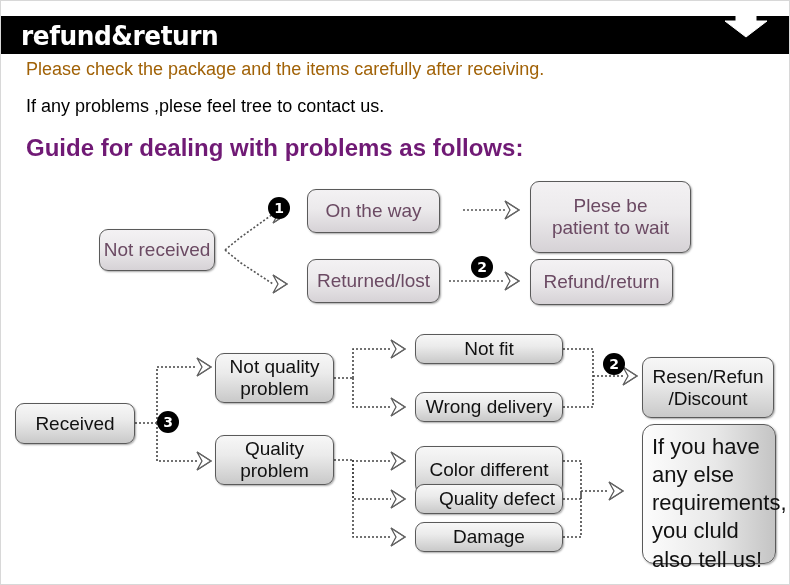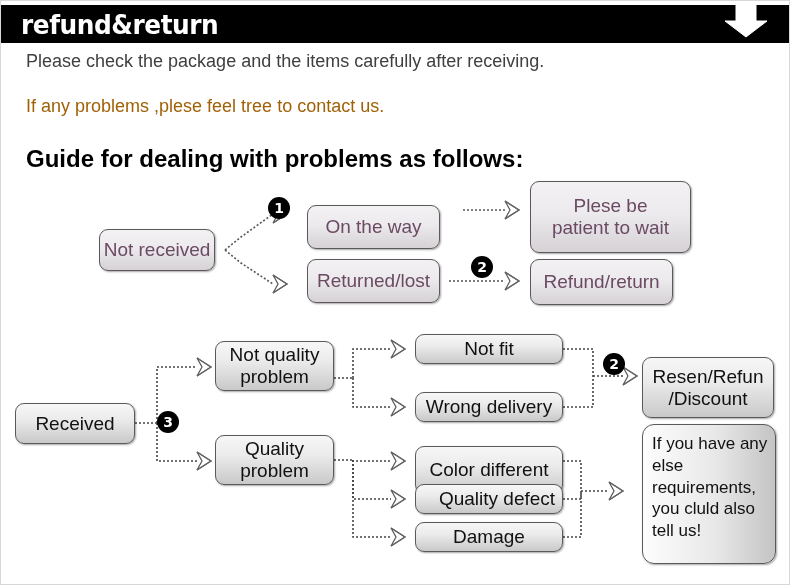--- a/index.html
+++ b/index.html
@@ -5,37 +5,37 @@
   html,body{margin:0;padding:0;background:#fff;}
   body{
     font-family:"Liberation Sans", sans-serif;
     width:790px;height:585px;position:relative;overflow:hidden;
     border:1px solid #d8d8d8;box-sizing:border-box;
   }
   .page{position:absolute;left:0;top:0;width:790px;height:585px;}
 
   
   .header-bar{
-    position:absolute;left:0;top:4px;width:790px;height:38px;background:#000;
+    position:absolute;left:0;top:15px;width:790px;height:38px;background:#000;
   }
   .header-title{
     position:absolute;left:20px;top:4px;
     color:#fff;font-size:27px;font-weight:bold;
     font-family:"DejaVu Sans", sans-serif;
     letter-spacing:-0.5px;transform:scaleX(0.92);transform-origin:left top;
     white-space:nowrap;
   }
   .header-arrow{position:absolute;left:718px;top:2px;width:54px;height:36px;}
 
   
-  .line1{position:absolute;left:25px;top:50px;font-size:18px;color:#404040;white-space:nowrap;}
-  .line2{position:absolute;left:25px;top:95px;font-size:18px;color:#a16207;white-space:nowrap;}
+  .line1{position:absolute;left:25px;top:58px;font-size:18px;color:#a16207;white-space:nowrap;}
+  .line2{position:absolute;left:25px;top:95px;font-size:18px;color:#000000;white-space:nowrap;}
   .guide{
     position:absolute;left:25px;top:133px;font-size:24px;font-weight:bold;
-    color:#000000;white-space:nowrap;margin-top:11px;
+    color:#701a75;white-space:nowrap;
   }
 
   
   .box{
     position:absolute;box-sizing:border-box;
     border:1px solid #5a5a5a;border-radius:9px;
     display:flex;align-items:center;justify-content:center;
     text-align:center;line-height:1.15;
     box-shadow:1px 1px 2px rgba(0,0,0,0.35);
   }
@@ -44,21 +44,21 @@
     background:linear-gradient(to bottom,#f3f1f3 0%,#eceaec 45%,#d6d2d6 100%);
     color:#6b4a63;font-size:19px;
   }
   
   .box.s2{
     background:linear-gradient(to bottom,#f7f7f7 0%,#ebebeb 40%,#c9c9c9 100%);
     color:#111;font-size:19px;
   }
   .box.note{
     background:linear-gradient(to right,#fdfdfd 0%,#e8e8e8 55%,#c4c4c4 100%);
-    color:#111;font-size:17px;
+    color:#111;font-size:22px;
     display:block;text-align:left;padding:8px 6px 6px 9px;line-height:1.28;
     border-radius:12px;
   }
 
   
   .marker{
     position:absolute;width:22px;height:22px;border-radius:50%;
     background:#000;color:#fff;font-size:14px;font-weight:bold;
     display:flex;align-items:center;justify-content:center;
     font-family:"DejaVu Sans", sans-serif;
@@ -159,21 +159,21 @@
     <line x1="580" y1="490" x2="608" y2="490" stroke="#444" stroke-width="1.6" stroke-dasharray="2,2"></line>
     <g transform="translate(608,481)">
         <use href="#chev"></use>
       </g>
   </svg>
 
   <div class="box s1" style="left:98px;top:228px;width:116px;height:42px;">
     <span>Not received</span>
   </div>
 
-  <div class="box s1" style="left:306px;top:188px;width:133px;height:44px;margin-top:16px;">
+  <div class="box s1" style="left:306px;top:188px;width:133px;height:44px;">
     <span>On the way</span>
   </div>
 
   <div class="box s1" style="left:306px;top:258px;width:133px;height:44px;">
     <span>Returned/lost</span>
   </div>
 
   <div class="box s1" style="left:529px;top:180px;width:161px;height:72px;flex-direction:column;">
     <span>Plese be</span>
     <span>patient to wait</span>
@@ -187,21 +187,21 @@
     <span>1</span>
   </div>
   <div class="marker" style="left:470px;top:255px;">
     <span>2</span>
   </div>
 
   <div class="box s2" style="left:14px;top:402px;width:120px;height:41px;">
     <span>Received</span>
   </div>
 
-  <div class="box s2" style="left:214px;top:340px;width:119px;height:50px;flex-direction:column;">
+  <div class="box s2" style="left:214px;top:352px;width:119px;height:50px;flex-direction:column;">
     <span>Not quality</span>
     <span>problem</span>
   </div>
 
   <div class="box s2" style="left:214px;top:434px;width:119px;height:50px;flex-direction:column;">
     <span>Quality</span>
     <span>problem</span>
   </div>
 
   <div class="box s2" style="left:414px;top:333px;width:148px;height:30px;">

